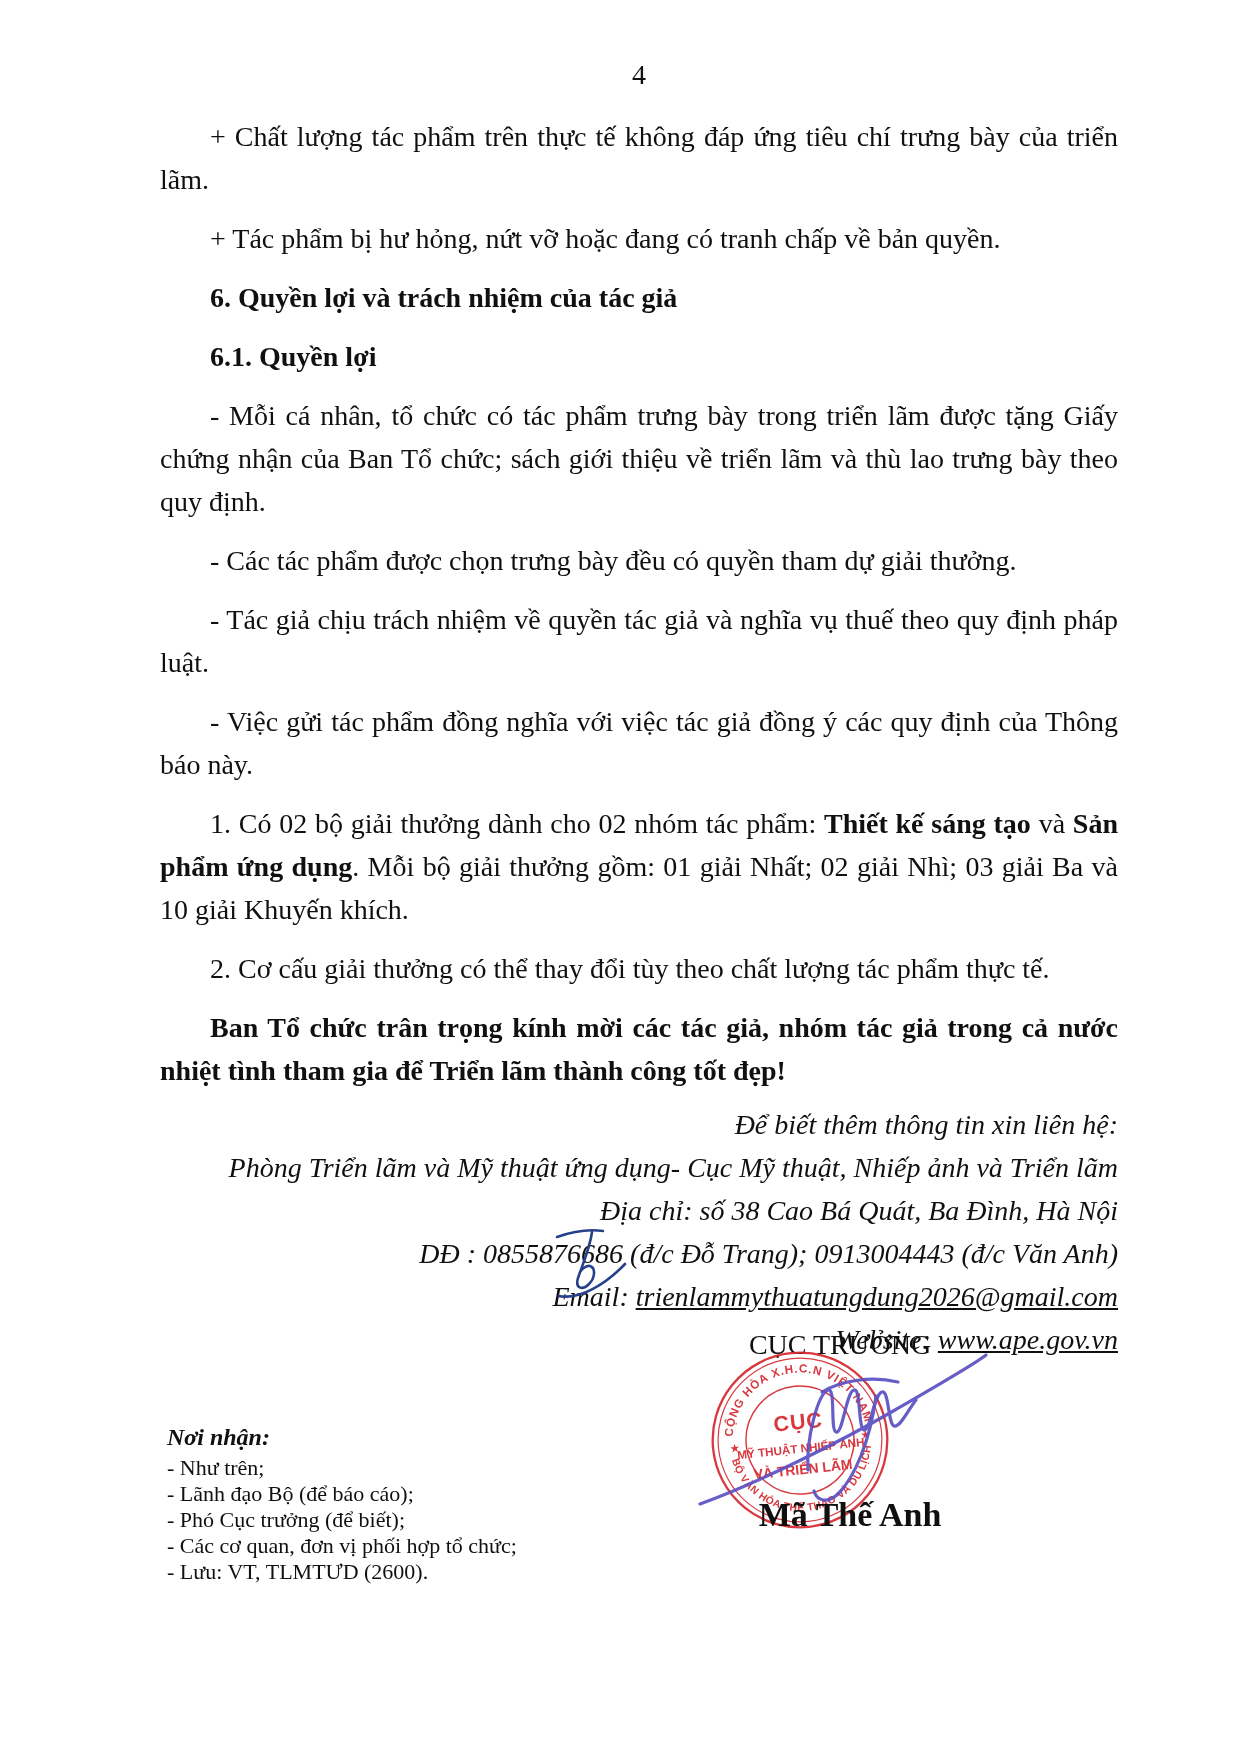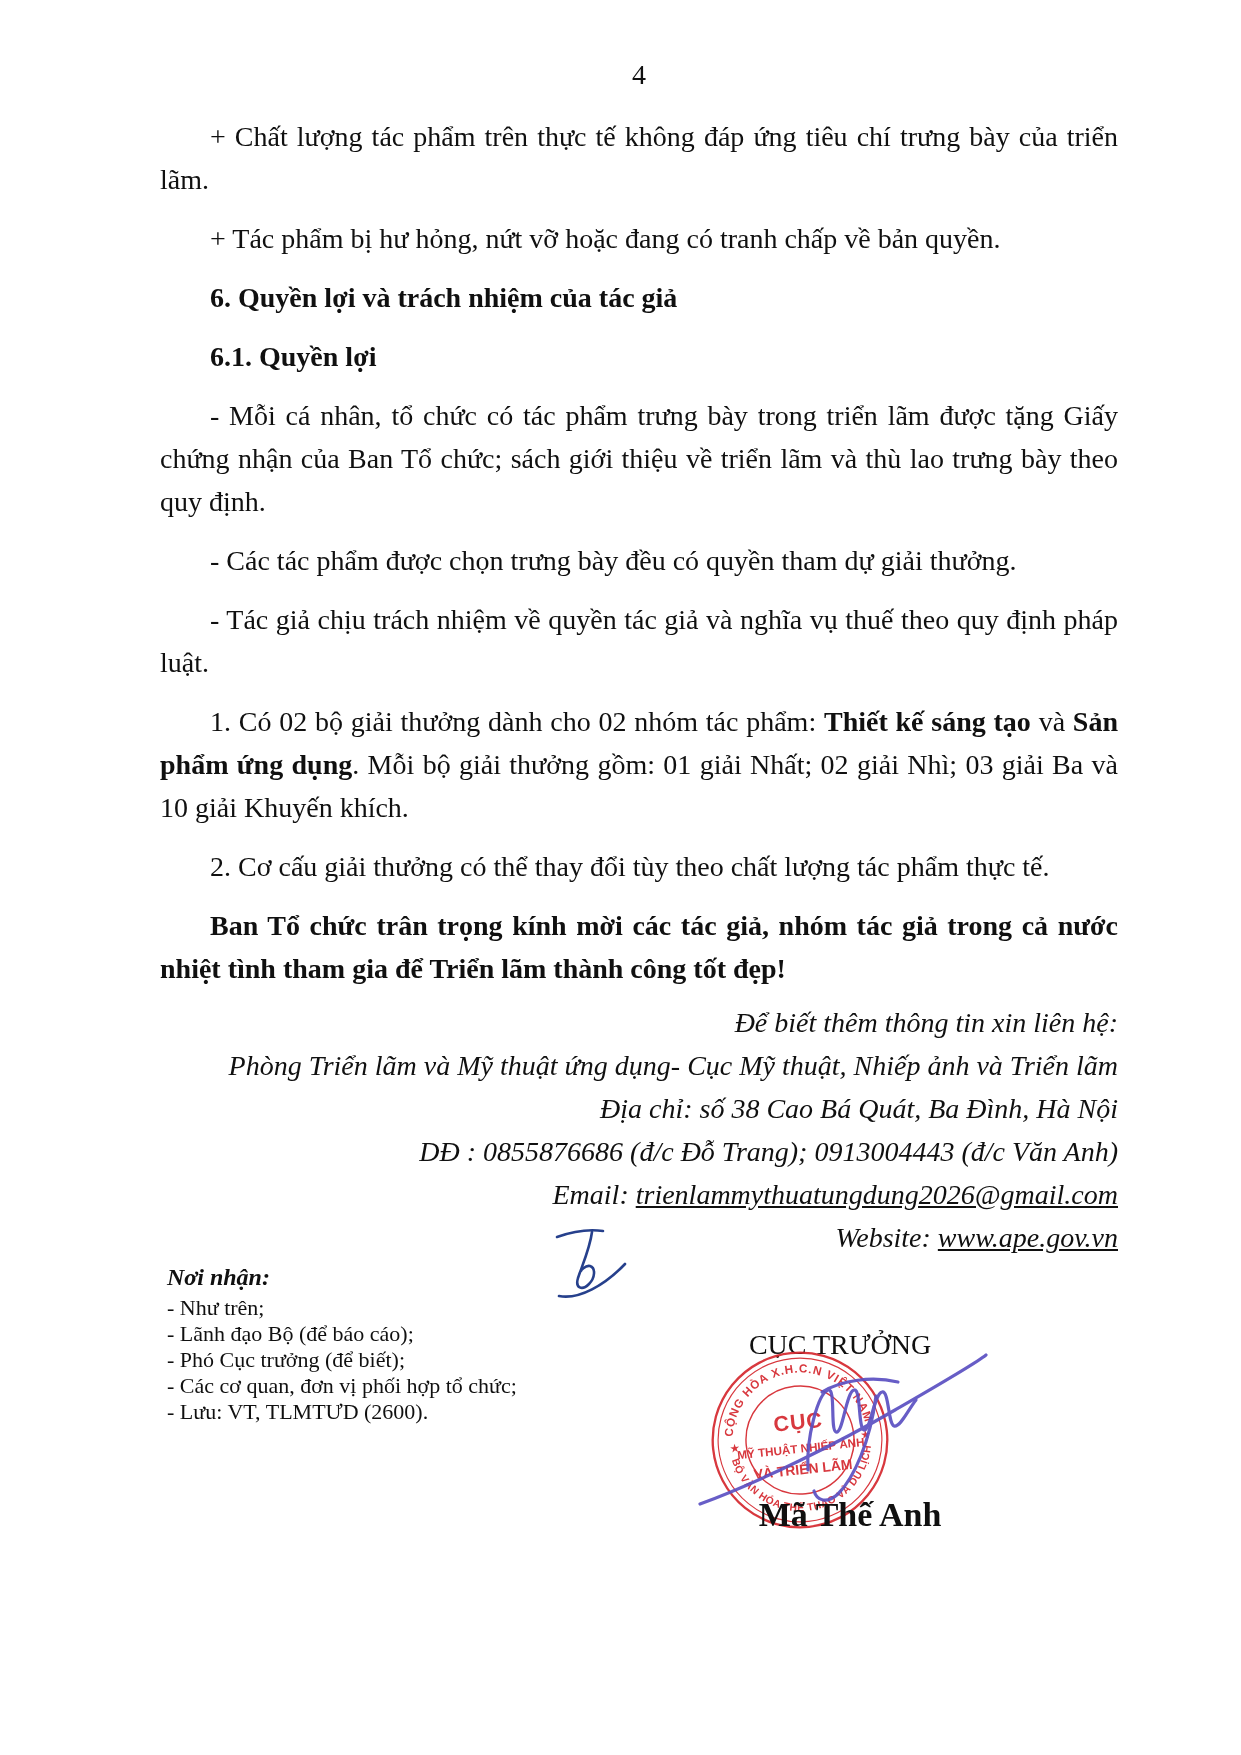--- a/index.html
+++ b/index.html
@@ -83,21 +83,21 @@
   }
   .initial-scribble {
     position: absolute;
     left: 545px;
     top: 1222px;
     z-index: 3;
   }
   .recipients {
     position: absolute;
     left: 167px;
-    top: 1262px;
+    top: 1422px;
     font-size: 22px;
     line-height: 26px;
   }
   .recipients .label {
     font-weight: bold;
     font-style: italic;
     font-size: 24px;
     line-height: 30px;
     margin-bottom: 3px;
   }
@@ -114,20 +114,21 @@
     <p class="body">+ Chất lượng tác phẩm trên thực tế không đáp ứng tiêu chí trưng bày của triển lãm.</p>
     <p class="body">+ Tác phẩm bị hư hỏng, nứt vỡ hoặc đang có tranh chấp về bản quyền.</p>
 
     <p class="body bold">6. Quyền lợi và trách nhiệm của tác giả</p>
     <p class="body bold">6.1. Quyền lợi</p>
 
     <p class="body">- Mỗi cá nhân, tổ chức có tác phẩm trưng bày trong triển lãm được tặng Giấy chứng nhận của Ban Tổ chức; sách giới thiệu về triển lãm và thù lao trưng bày theo quy định.</p>
     <p class="body">- Các tác phẩm được chọn trưng bày đều có quyền tham dự giải thưởng.</p>
 
     <p class="body">- Tác giả chịu trách nhiệm về quyền tác giả và nghĩa vụ thuế theo quy định pháp luật.</p>
+    <p class="body">- Việc gửi tác phẩm đồng nghĩa với việc tác giả đồng ý các quy định của Thông báo này.</p>
 
 
     <p class="body"><span>1. Có 02 bộ giải thưởng dành cho 02 nhóm tác phẩm: </span><b>Thiết kế sáng tạo</b><span> và </span><b>Sản phẩm ứng dụng</b><span>. Mỗi bộ giải thưởng gồm: 01 giải Nhất; 02 giải Nhì; 03 giải Ba và 10 giải Khuyến khích.</span></p>
 
     <p class="body">2. Cơ cấu giải thưởng có thể thay đổi tùy theo chất lượng tác phẩm thực tế.</p>
     <p class="body bold">Ban Tổ chức trân trọng kính mời các tác giả, nhóm tác giả trong cả nước nhiệt tình tham gia để Triển lãm thành công tốt đẹp!</p>
 
     <div class="contact">
       <p>Để biết thêm thông tin xin liên hệ:</p>
       <p>Phòng Triển lãm và Mỹ thuật ứng dụng- Cục Mỹ thuật, Nhiếp ảnh và Triển lãm</p>

